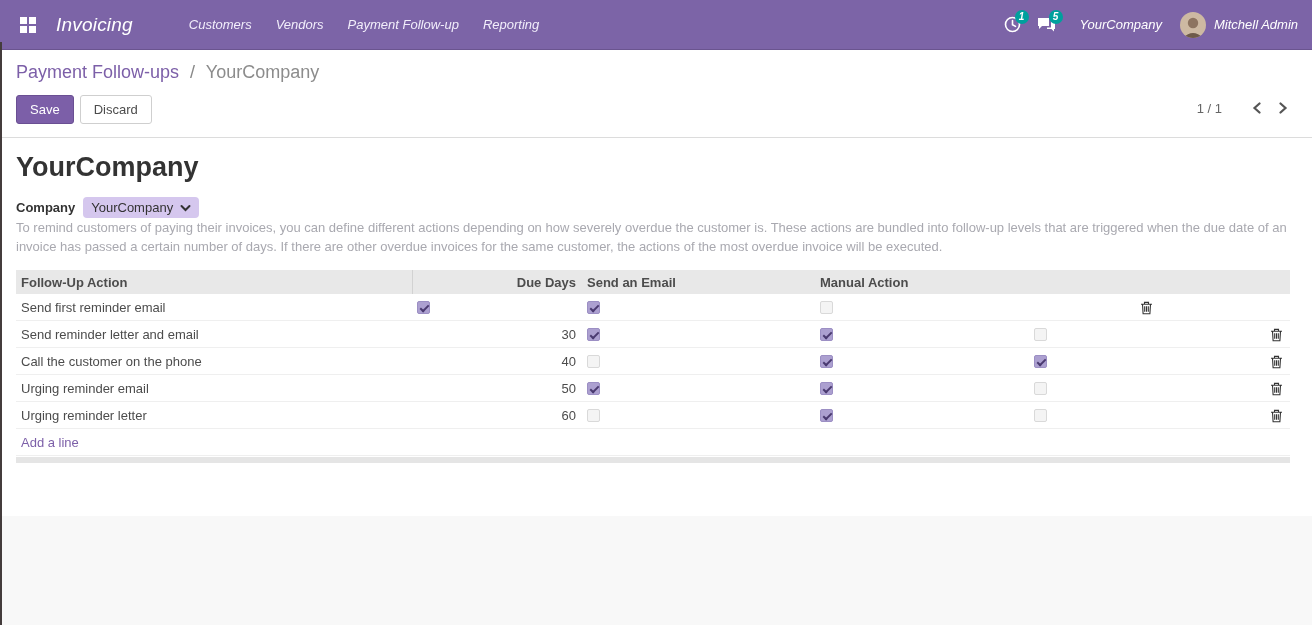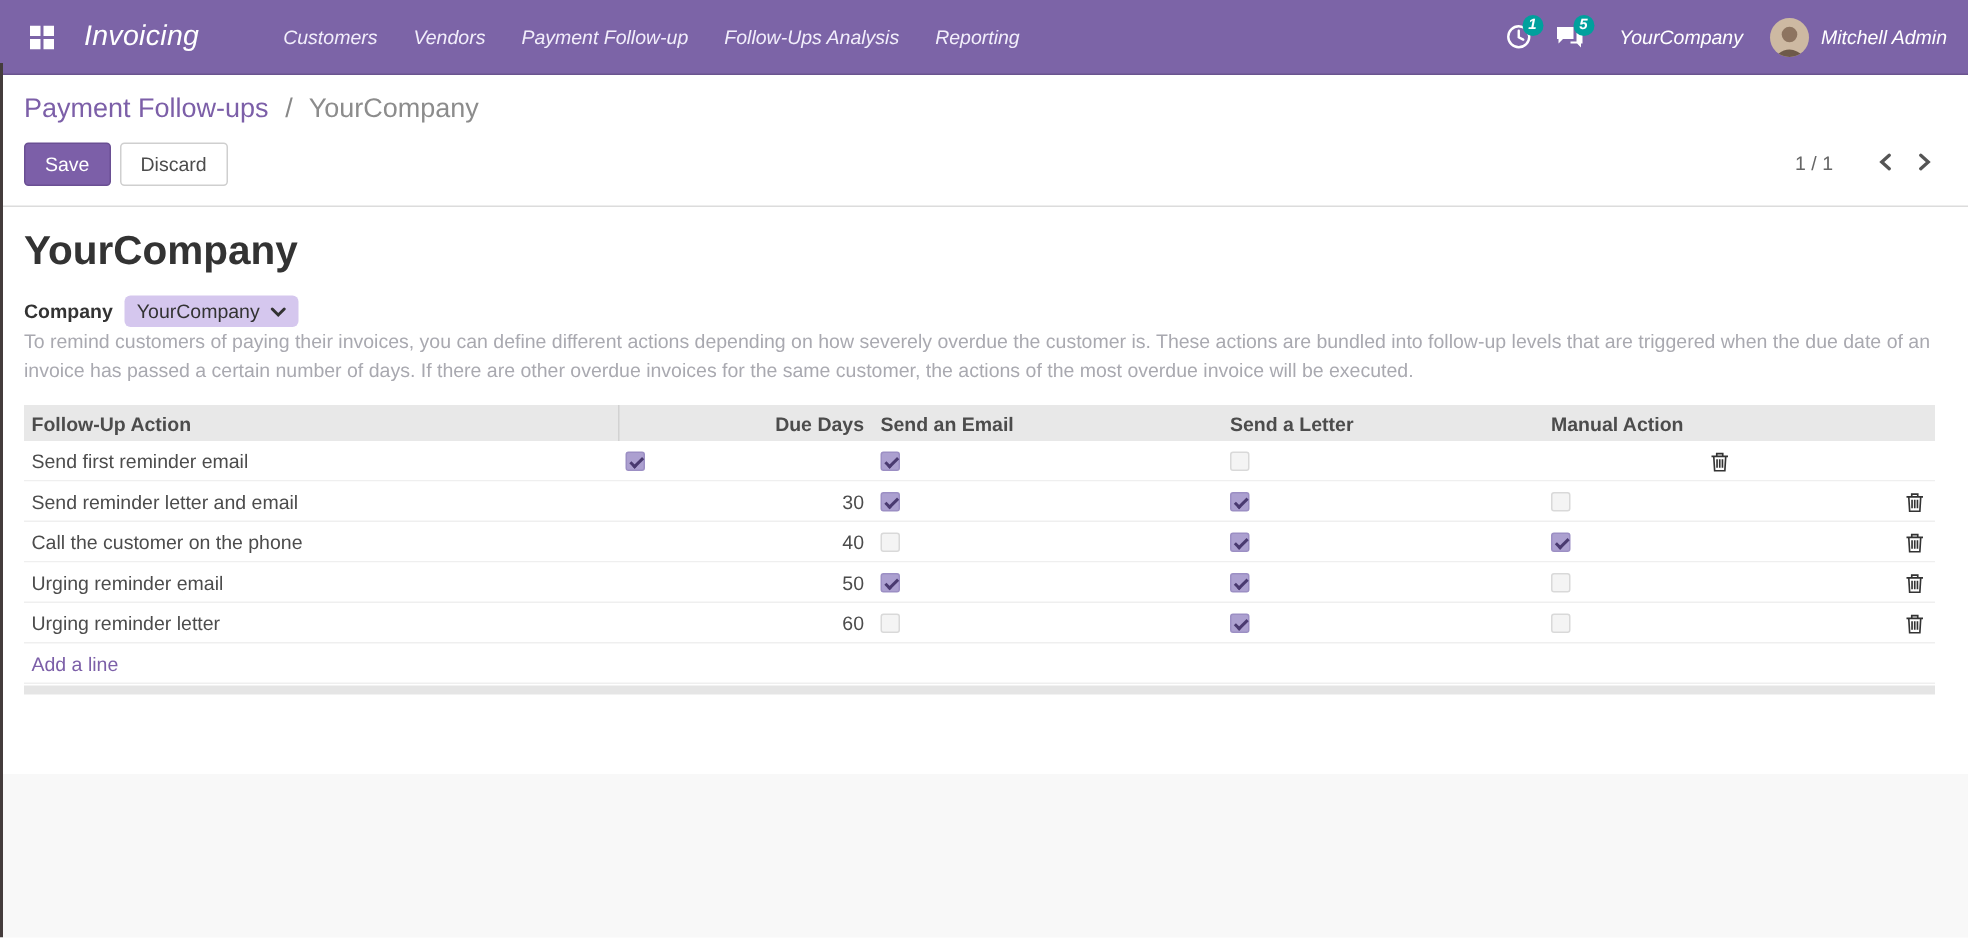--- a/index.html
+++ b/index.html
@@ -105,21 +105,20 @@
       <rect x="9" y="0" width="7" height="7" fill="#fff"></rect>
       <rect x="0" y="9" width="7" height="7" fill="#fff"></rect>
       <rect x="9" y="9" width="7" height="7" fill="#fff"></rect>
     </svg>
   </div>
   <div class="brand">Invoicing</div>
   <div class="nav-menu">
     <span class="nav-item">Customers</span>
     <span class="nav-item">Vendors</span>
     <span class="nav-item">Payment Follow-up</span>
-    <span class="nav-item">Follow-Ups Analysis</span>
     <span class="nav-item">Reporting</span>
   </div>
   <div class="nav-spacer"></div>
   <div class="systray">
     <div class="tray-icon">
       <svg width="17" height="17" viewBox="0 0 17 17">
         <circle cx="8.5" cy="8.5" r="7" fill="none" stroke="#fff" stroke-width="1.6"></circle>
         <path d="M8.5 4.5 V8.8 L11.5 10.4" fill="none" stroke="#fff" stroke-width="1.6" stroke-linecap="round"></path>
       </svg>
       <span class="badge">1</span>
@@ -186,21 +185,20 @@
     </span>
   </div>
 
   <div class="description">To remind customers of paying their invoices, you can define different actions depending on how severely overdue the customer is. These actions are bundled into follow-up levels that are triggered when the due date of an invoice has passed a certain number of days. If there are other overdue invoices for the same customer, the actions of the most overdue invoice will be executed.</div>
 
   <div class="fu-table">
     <div class="t-row t-head">
       <div class="t-cell col-action">Follow-Up Action</div>
       <div class="t-cell col-due">Due Days</div>
       <div class="t-cell">Send an Email</div>
-      <div class="t-cell">Send a Letter</div>
       <div class="t-cell">Manual Action</div>
       <div class="t-cell"></div>
     </div>
     <div class="t-body">
   <div class="t-row">
     <div class="t-cell col-action">Send first reminder email</div>
     <div class="t-cell">
             <span class="checkbox checked"></span>
           </div>
     <div class="t-cell">

